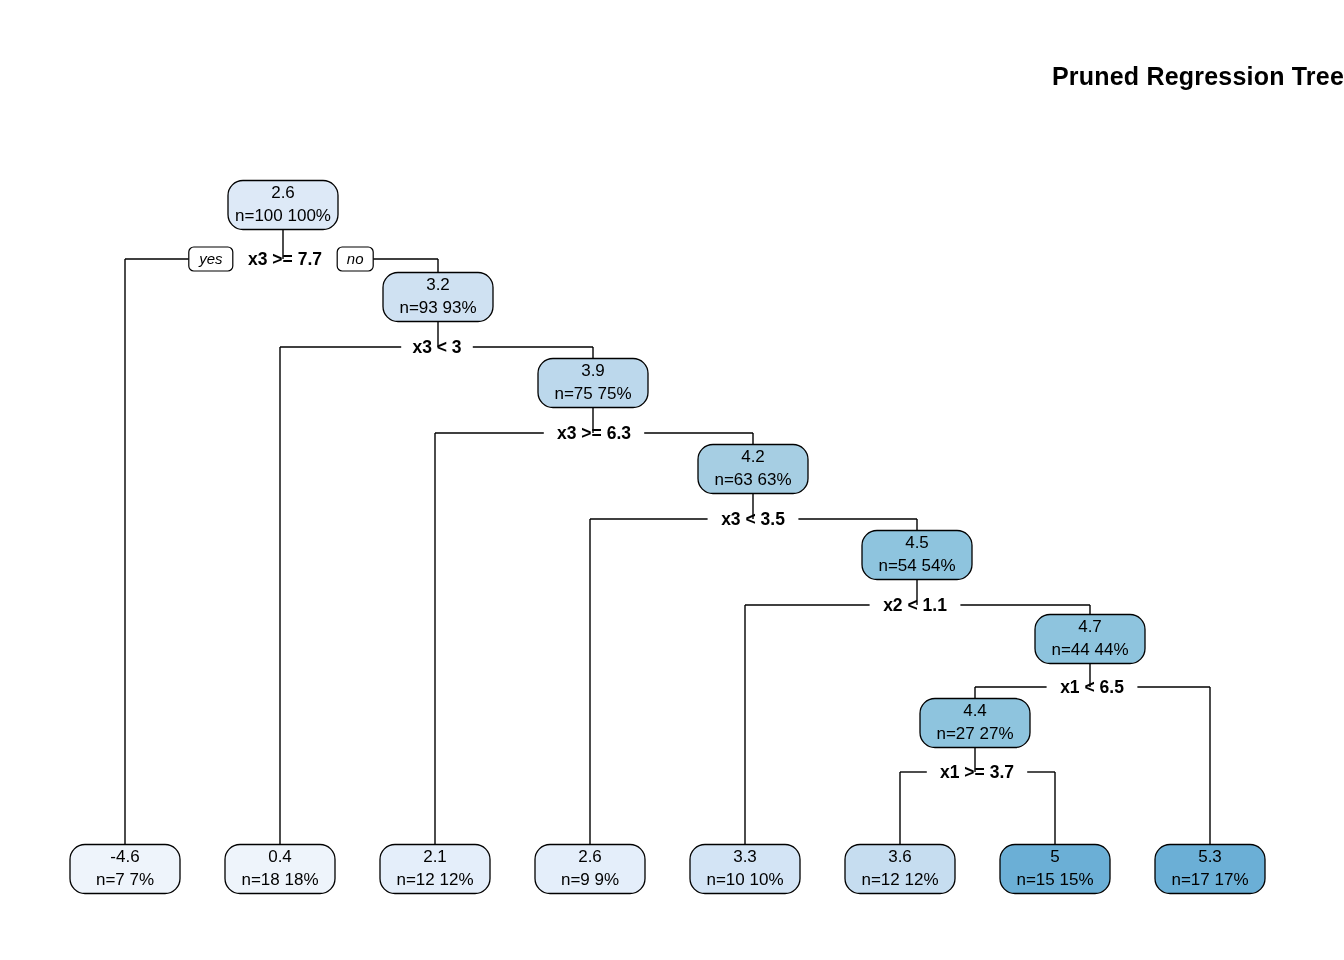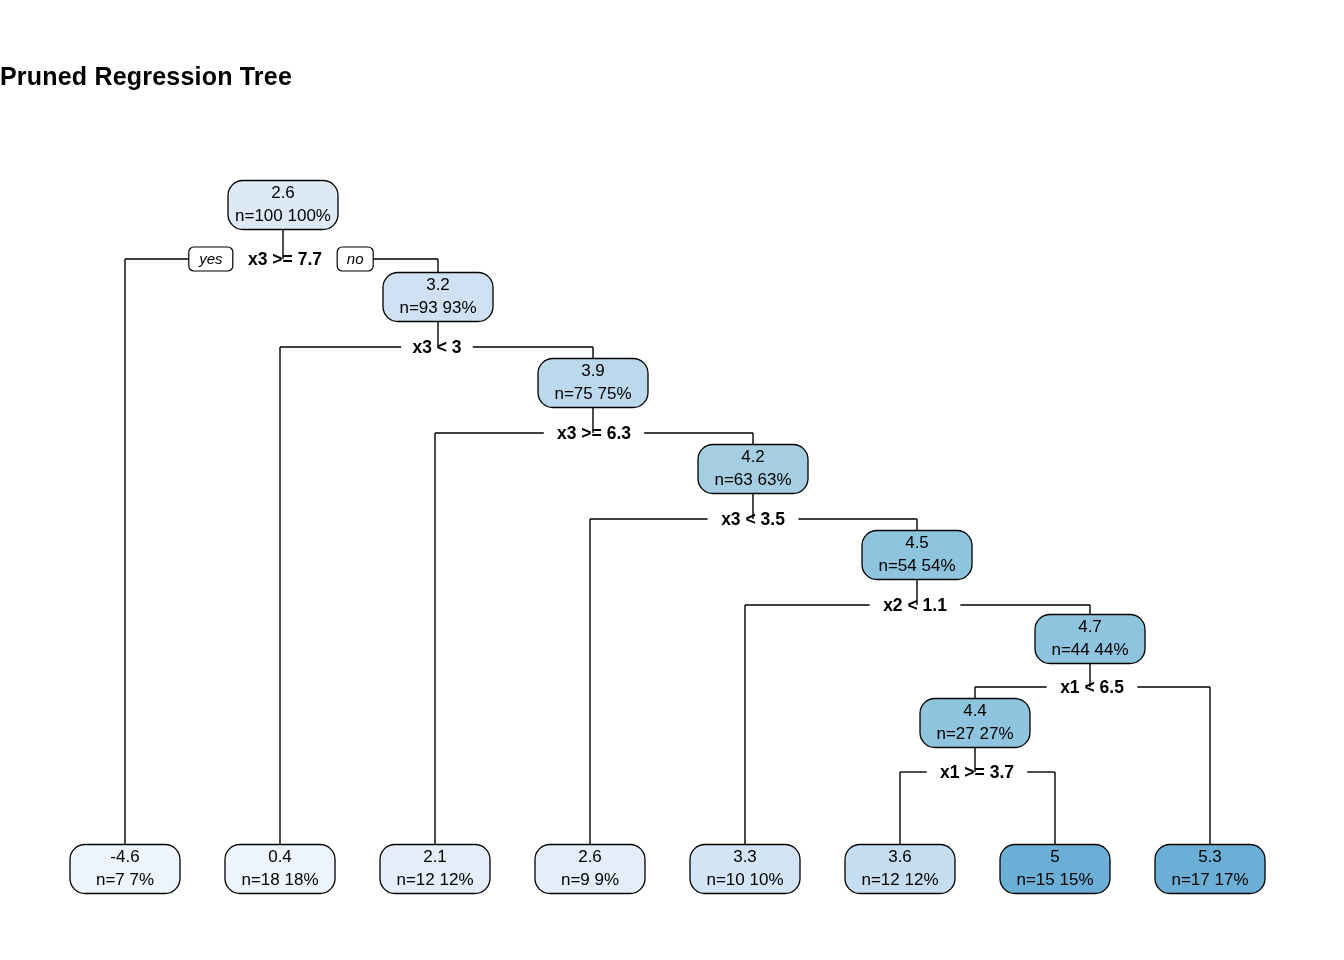--- a/index.html
+++ b/index.html
@@ -17,21 +17,21 @@
     position: relative;
     width: 1344px;
     height: 960px;
     background: #ffffff;
   }
   #tree-title {
     position: absolute;
     left: 0;
     top: 62px;
     width: 1344px;
-    text-align: left;
+    text-align: right;
     font-family: "Liberation Sans", sans-serif;
     font-size: 25px;
     font-weight: bold;
     color: #000000;
     letter-spacing: 0.2px;
   }
   svg#tree-svg {
     position: absolute;
     left: 0;
     top: 0;

